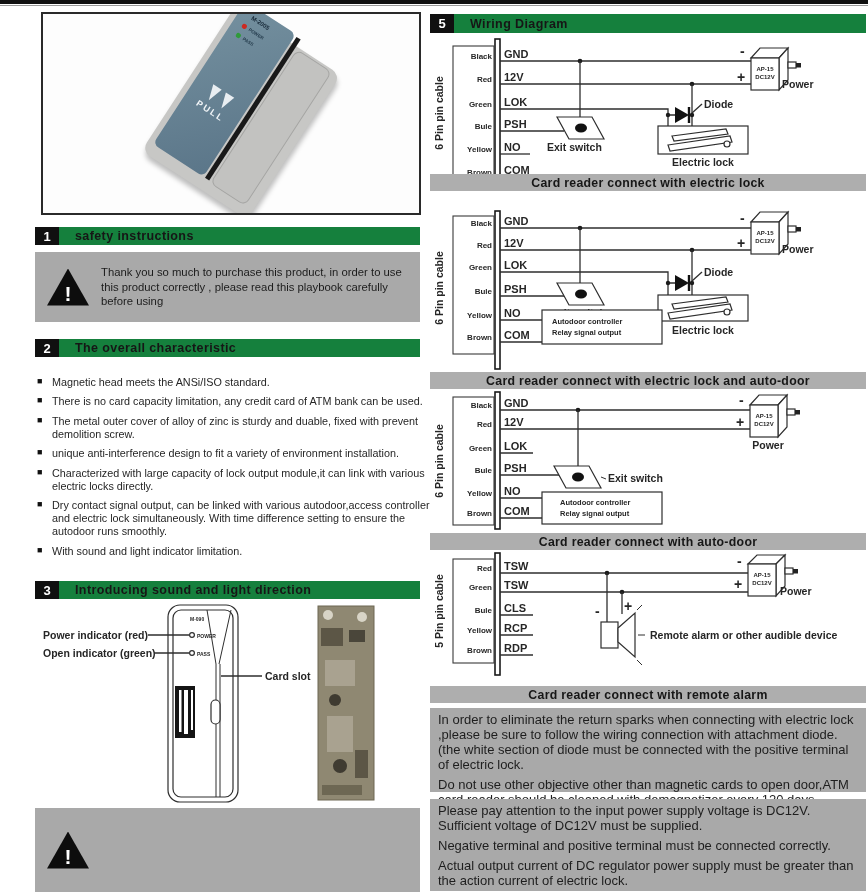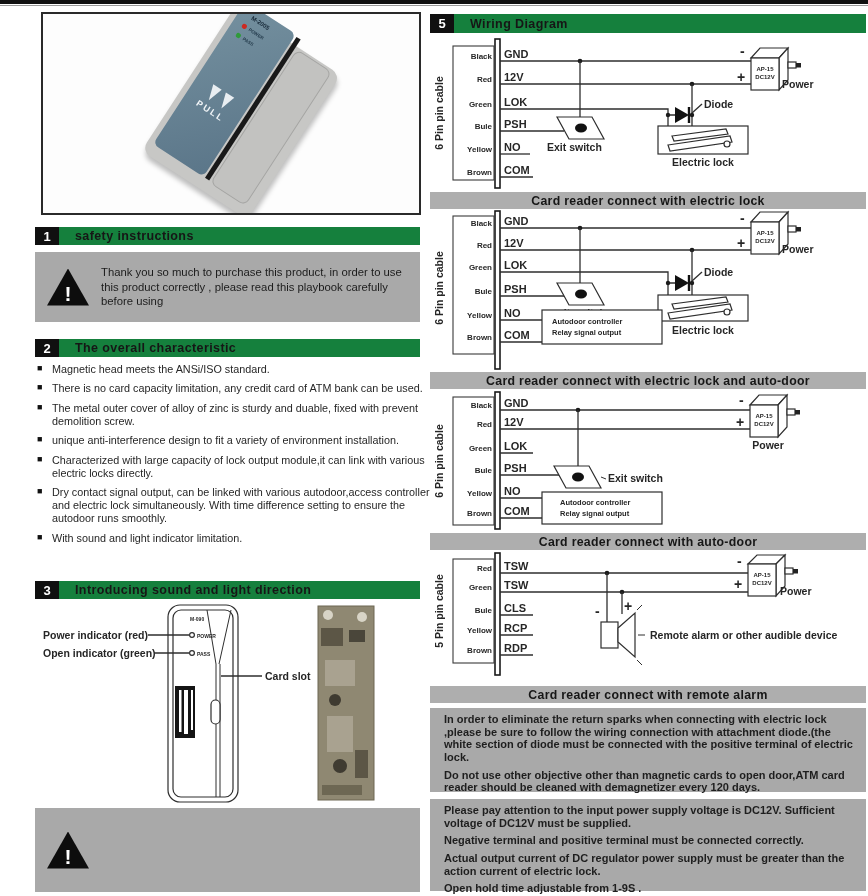--- a/index.html
+++ b/index.html
@@ -40,32 +40,32 @@
         letter-spacing:2px;margin-top:3px;}
 
   .warn-box{position:absolute;background:#a9a9a9;display:flex;align-items:center;padding:0 10px 0 12px;}
   .warn-tri{width:42px;height:37px;background:#0d0d0d;clip-path:polygon(50% 0,100% 100%,0 100%);
             display:flex;align-items:flex-end;justify-content:center;flex:0 0 42px;}
   .warn-tri span{color:#fff;font-weight:bold;font-size:21px;line-height:1;margin-bottom:2px;}
   .warn-text{font-size:11.3px;color:#1c1c1c;margin-left:12px;line-height:1.28;}
   .warn-text p{margin:0 0 10px 0;}
   .warn-text p:last-child{margin-bottom:0;}
 
-  .bullets{position:absolute;left:37px;top:363px;width:394px;}
+  .bullets{position:absolute;left:37px;top:376px;width:394px;}
   .bullet{position:relative;padding-left:15px;font-size:10.8px;line-height:1.2;color:#262626;
           margin-bottom:6.5px;}
   .bullet::before{content:"■";position:absolute;left:0;top:0;font-size:9px;color:#111;}
 
   
   .caption{position:absolute;left:430px;width:436px;height:17px;background:#aeaeae;
            display:flex;align-items:center;justify-content:center;font-weight:bold;
            font-size:12.3px;color:#171717;letter-spacing:.3px;}
   .note-box{position:absolute;left:430px;width:436px;background:#a9a9a9;padding:5px 6px 0 8px;
             box-sizing:border-box;}
-  .note-box p{margin:0 0 5px 6px;font-size:11px;line-height:1.15;color:#1e1e1e;font-weight:bold;}
+  .note-box p{margin:0 0 5px 0;font-size:13px;line-height:1.15;color:#1e1e1e;}
 
   svg{position:absolute;overflow:visible;}
   svg text{font-family:"Liberation Sans","DejaVu Sans",sans-serif;fill:#262626;}
   .w{stroke:#2e2e2e;stroke-width:1.3;fill:none;}
   .w2{stroke:#2e2e2e;stroke-width:1;fill:none;}
   .comp{stroke:#2e2e2e;stroke-width:1.2;fill:#ffffff;}
   .dot{fill:#1b1b1b;}
   .sig{font-size:11px;font-weight:600;}
   .clr{font-size:8px;font-weight:600;}
   .cable{font-size:10.5px;font-weight:700;}
@@ -234,21 +234,21 @@
     <polygon points="349,20 358,10 358,42 349,52" class="comp"></polygon>
     <rect x="321" y="20" width="28" height="32" class="comp"></rect>
     <rect x="358" y="24" width="8" height="6" class="comp"></rect>
     <rect x="366" y="25" width="5" height="4.5" fill="#222"></rect>
     <text class="tiny" x="335" y="33" text-anchor="middle">AP-15</text>
     <text class="tiny" x="335" y="41" text-anchor="middle">DC12V</text>
     <text class="pm" x="310" y="18">-</text>
     <text class="pm" x="307" y="44">+</text>
     <text class="lbl" x="352" y="50">Power</text>
   </svg>
-  <div class="caption" style="top:192px;text-align:right;">Card  reader connect with  electric lock</div>
+  <div class="caption" style="top:174px;text-align:right;">Card  reader connect with  electric lock</div>
 
   <svg style="left:430px;top:210px;" width="436" height="162" viewBox="0 0 436 162">
     <rect x="65" y="1" width="5" height="158" fill="#ffffff" stroke="#1a1a1a" stroke-width="1.6"></rect>
     <rect x="23" y="6" width="41" height="138" fill="none" stroke="#3a3a3a" stroke-width="1.1"></rect>
     <text class="cable" x="13" y="78" transform="rotate(-90 13 78)" text-anchor="middle">6 Pin pin cable</text>
     <text class="clr" x="62" y="16" text-anchor="end">Black</text>
     <text class="clr" x="62" y="38" text-anchor="end">Red</text>
     <text class="clr" x="62" y="60" text-anchor="end">Green</text>
     <text class="clr" x="62" y="84" text-anchor="end">Bule</text>
     <text class="clr" x="62" y="108" text-anchor="end">Yellow</text>

